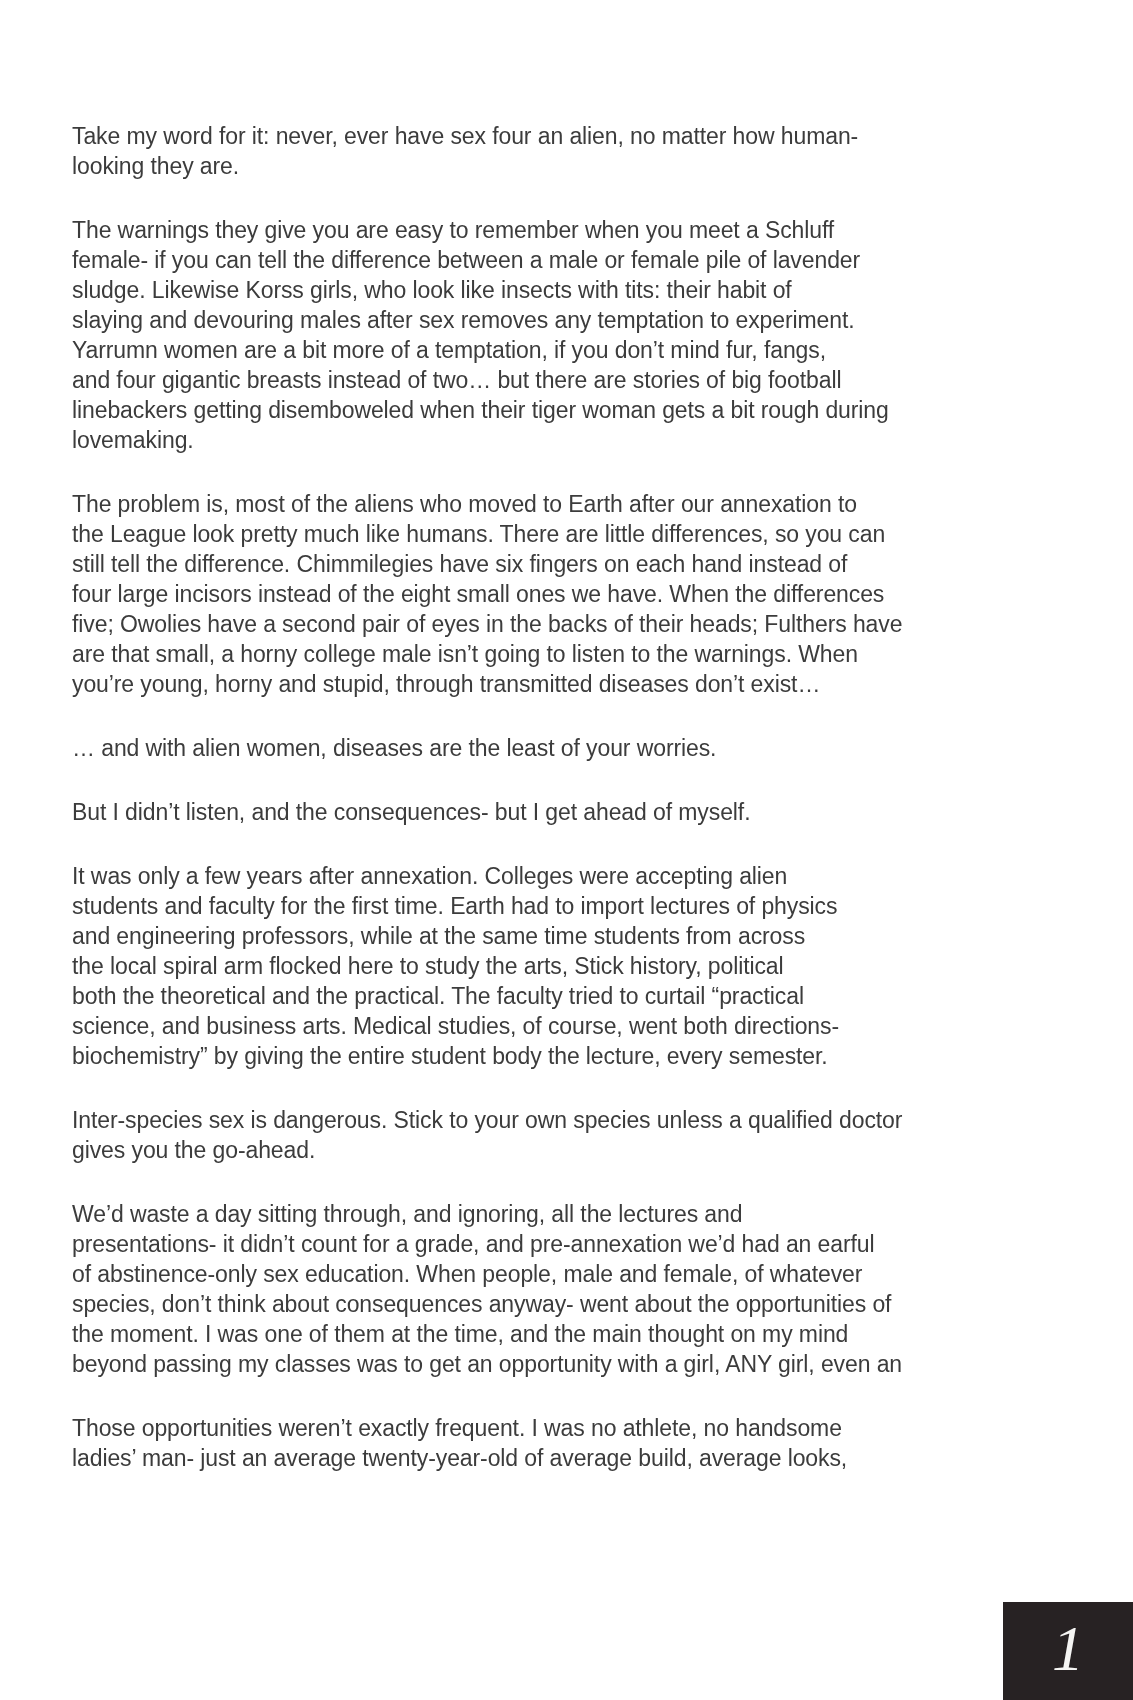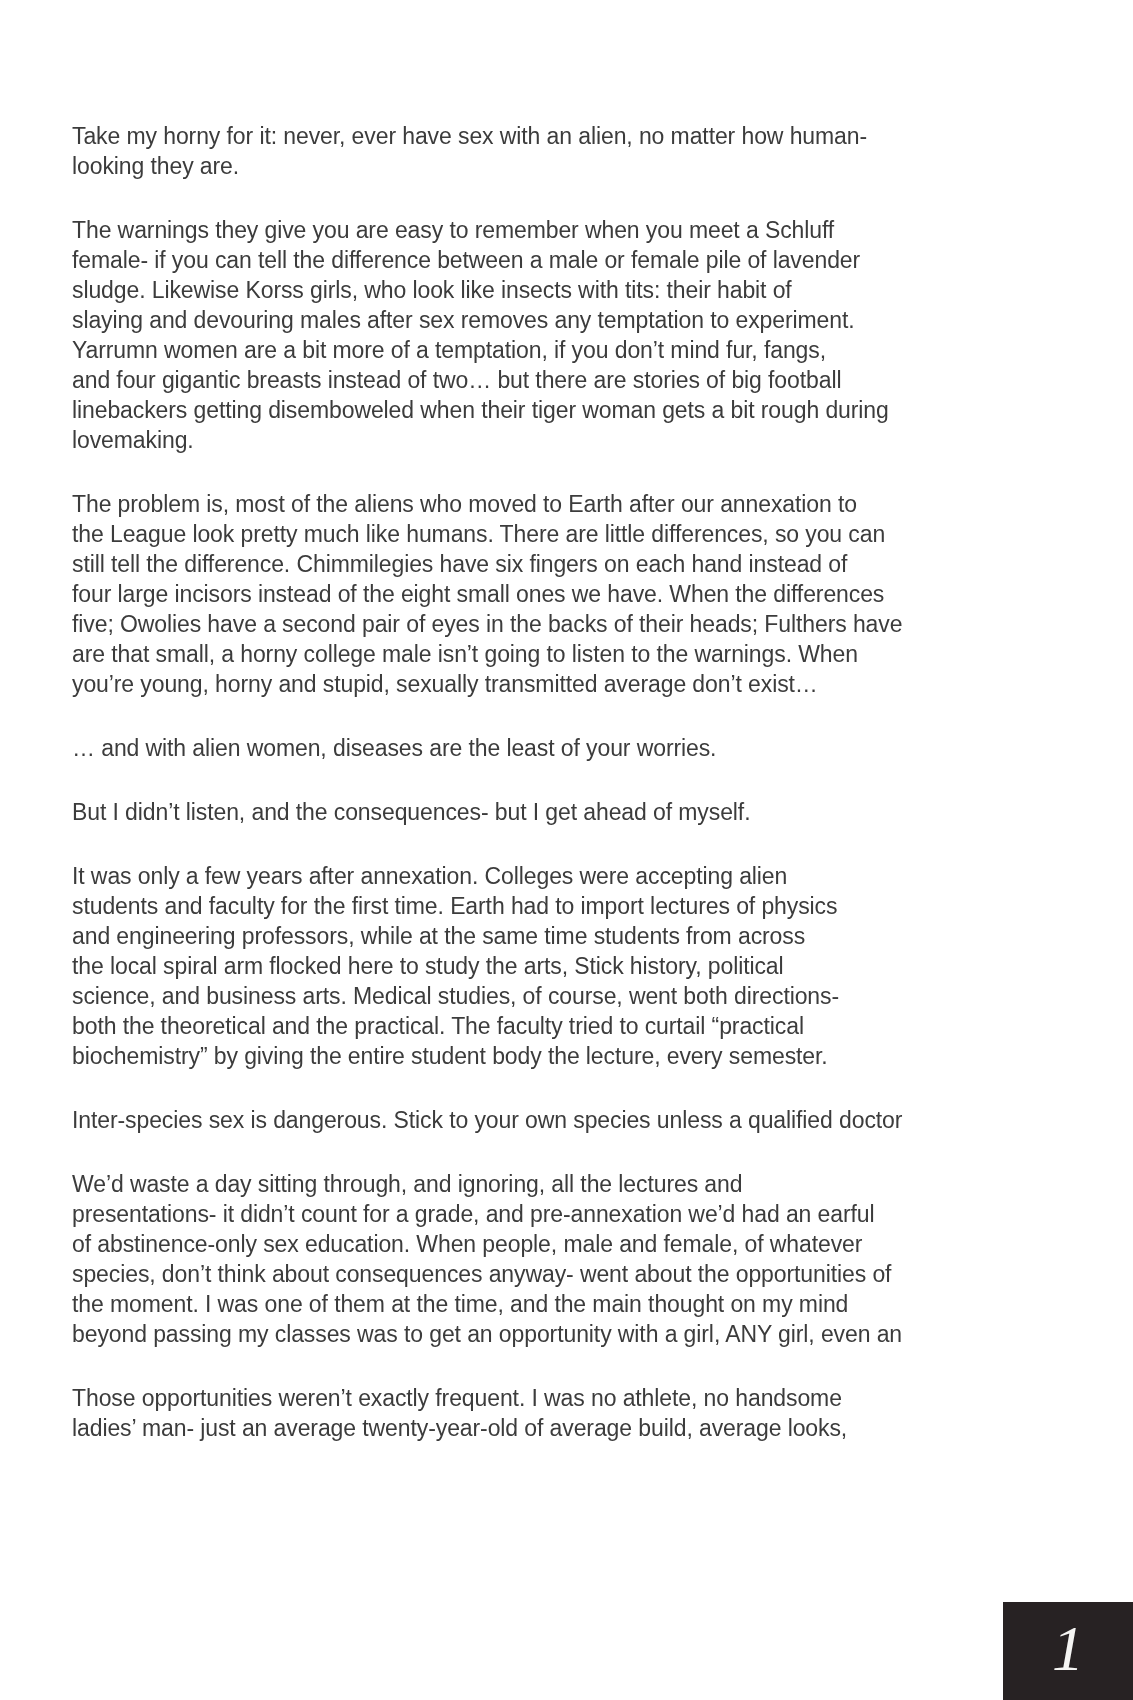--- a/index.html
+++ b/index.html
@@ -54,59 +54,60 @@
     transform:translateY(-2px);
   }
 </style>
 </head>
 <body>
 
 <div class="page">
   <section class="text-block">
 
   <div class="para">
-        <div class="line">Take my horny for it: never, ever have sex with an alien, no matter how human-</div>
+        <div class="line">Take my word for it: never, ever have sex four an alien, no matter how human-</div>
         <div class="line">looking they are.</div>
       </div>
       <div class="para">
         <div class="line">The warnings they give you are easy to remember when you meet a Schluff</div>
         <div class="line">female- if you can tell the difference between a male or female pile of lavender</div>
         <div class="line">sludge. Likewise Korss girls, who look like insects with tits: their habit of</div>
         <div class="line">slaying and devouring males after sex removes any temptation to experiment.</div>
         <div class="line">Yarrumn women are a bit more of a temptation, if you don’t mind fur, fangs,</div>
         <div class="line">and four gigantic breasts instead of two… but there are stories of big football</div>
         <div class="line">linebackers getting disemboweled when their tiger woman gets a bit rough during</div>
         <div class="line">lovemaking.</div>
       </div>
       <div class="para">
         <div class="line">The problem is, most of the aliens who moved to Earth after our annexation to</div>
         <div class="line">the League look pretty much like humans. There are little differences, so you can</div>
         <div class="line">still tell the difference. Chimmilegies have six fingers on each hand instead of</div>
         <div class="line">four large incisors instead of the eight small ones we have. When the differences</div>
         <div class="line">five; Owolies have a second pair of eyes in the backs of their heads; Fulthers have</div>
         <div class="line">are that small, a horny college male isn’t going to listen to the warnings. When</div>
-        <div class="line">you’re young, horny and stupid, sexually transmitted average don’t exist…</div>
+        <div class="line">you’re young, horny and stupid, through transmitted diseases don’t exist…</div>
       </div>
       <div class="para">
         <div class="line">… and with alien women, diseases are the least of your worries.</div>
       </div>
       <div class="para">
         <div class="line">But I didn’t listen, and the consequences- but I get ahead of myself.</div>
       </div>
       <div class="para">
         <div class="line">It was only a few years after annexation. Colleges were accepting alien</div>
         <div class="line">students and faculty for the first time. Earth had to import lectures of physics</div>
         <div class="line">and engineering professors, while at the same time students from across</div>
         <div class="line">the local spiral arm flocked here to study the arts, Stick history, political</div>
+        <div class="line">both the theoretical and the practical. The faculty tried to curtail “practical</div>
         <div class="line">science, and business arts. Medical studies, of course, went both directions-</div>
-        <div class="line">both the theoretical and the practical. The faculty tried to curtail “practical</div>
         <div class="line">biochemistry” by giving the entire student body the lecture, every semester.</div>
       </div>
       <div class="para">
         <div class="line">Inter-species sex is dangerous. Stick to your own species unless a qualified doctor</div>
+        <div class="line">gives you the go-ahead.</div>
       </div>
       <div class="para">
         <div class="line">We’d waste a day sitting through, and ignoring, all the lectures and</div>
         <div class="line">presentations- it didn’t count for a grade, and pre-annexation we’d had an earful</div>
         <div class="line">of abstinence-only sex education. When people, male and female, of whatever</div>
         <div class="line">species, don’t think about consequences anyway- went about the opportunities of</div>
         <div class="line">the moment. I was one of them at the time, and the main thought on my mind</div>
         <div class="line">beyond passing my classes was to get an opportunity with a girl, ANY girl, even an</div>
       </div>
       <div class="para">

